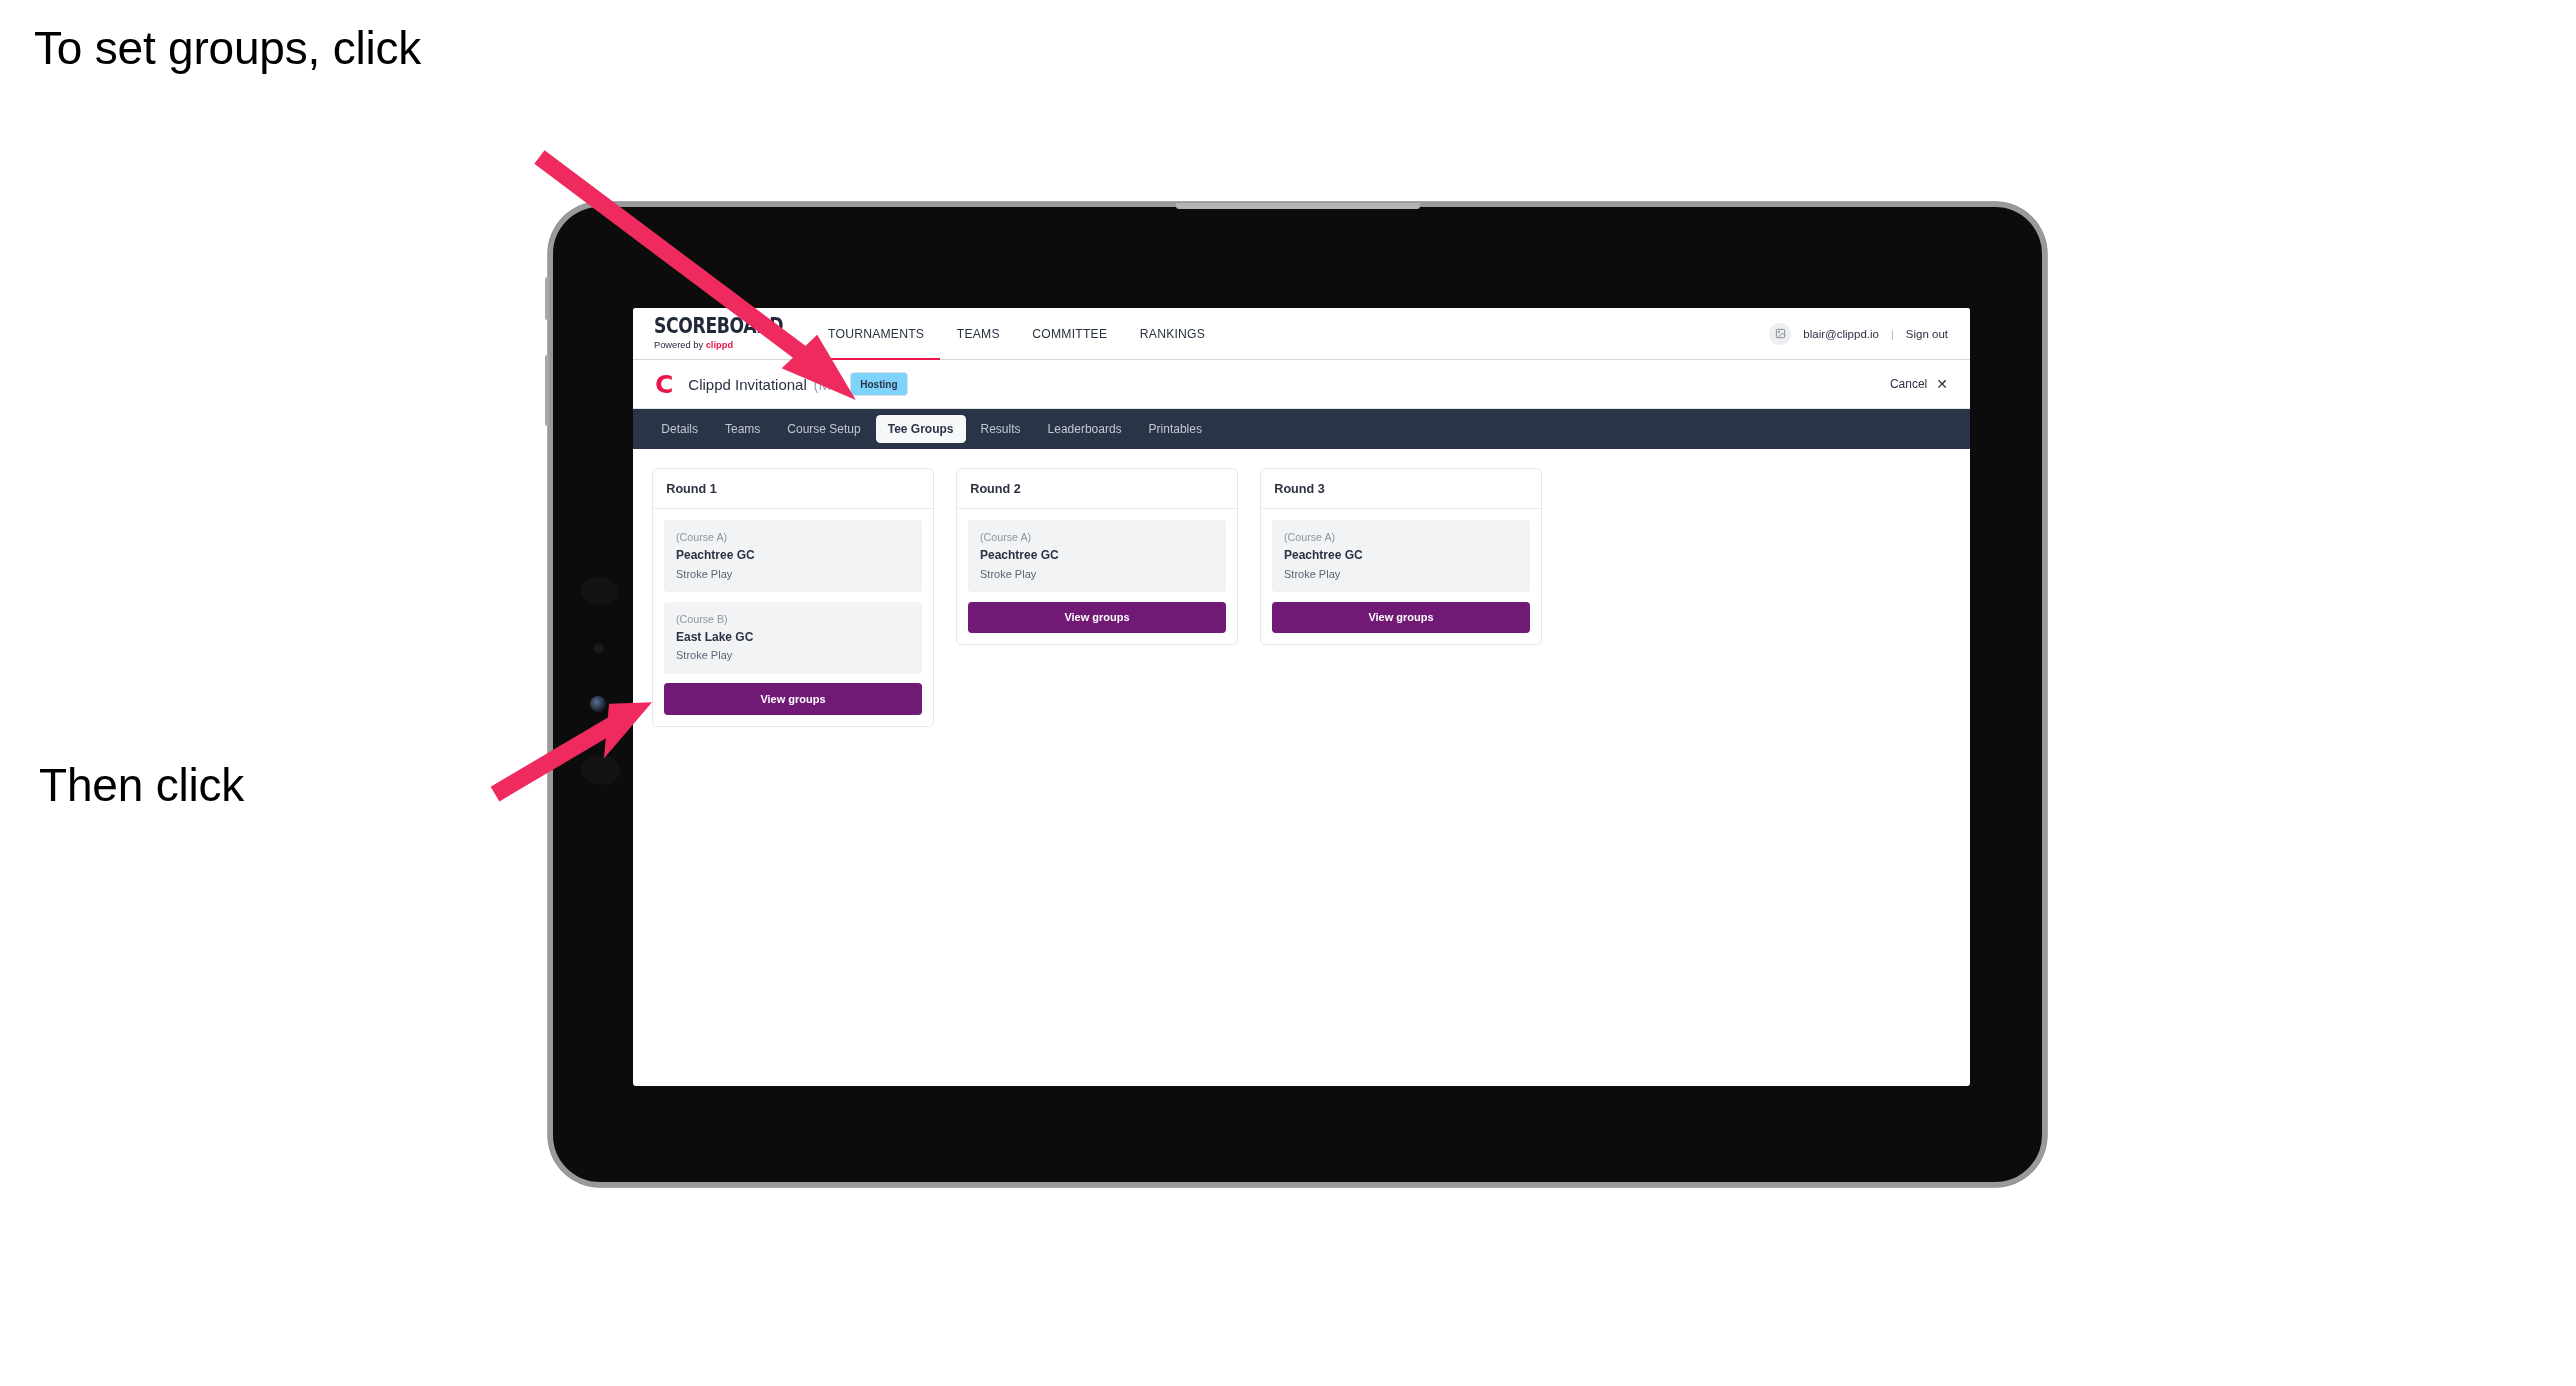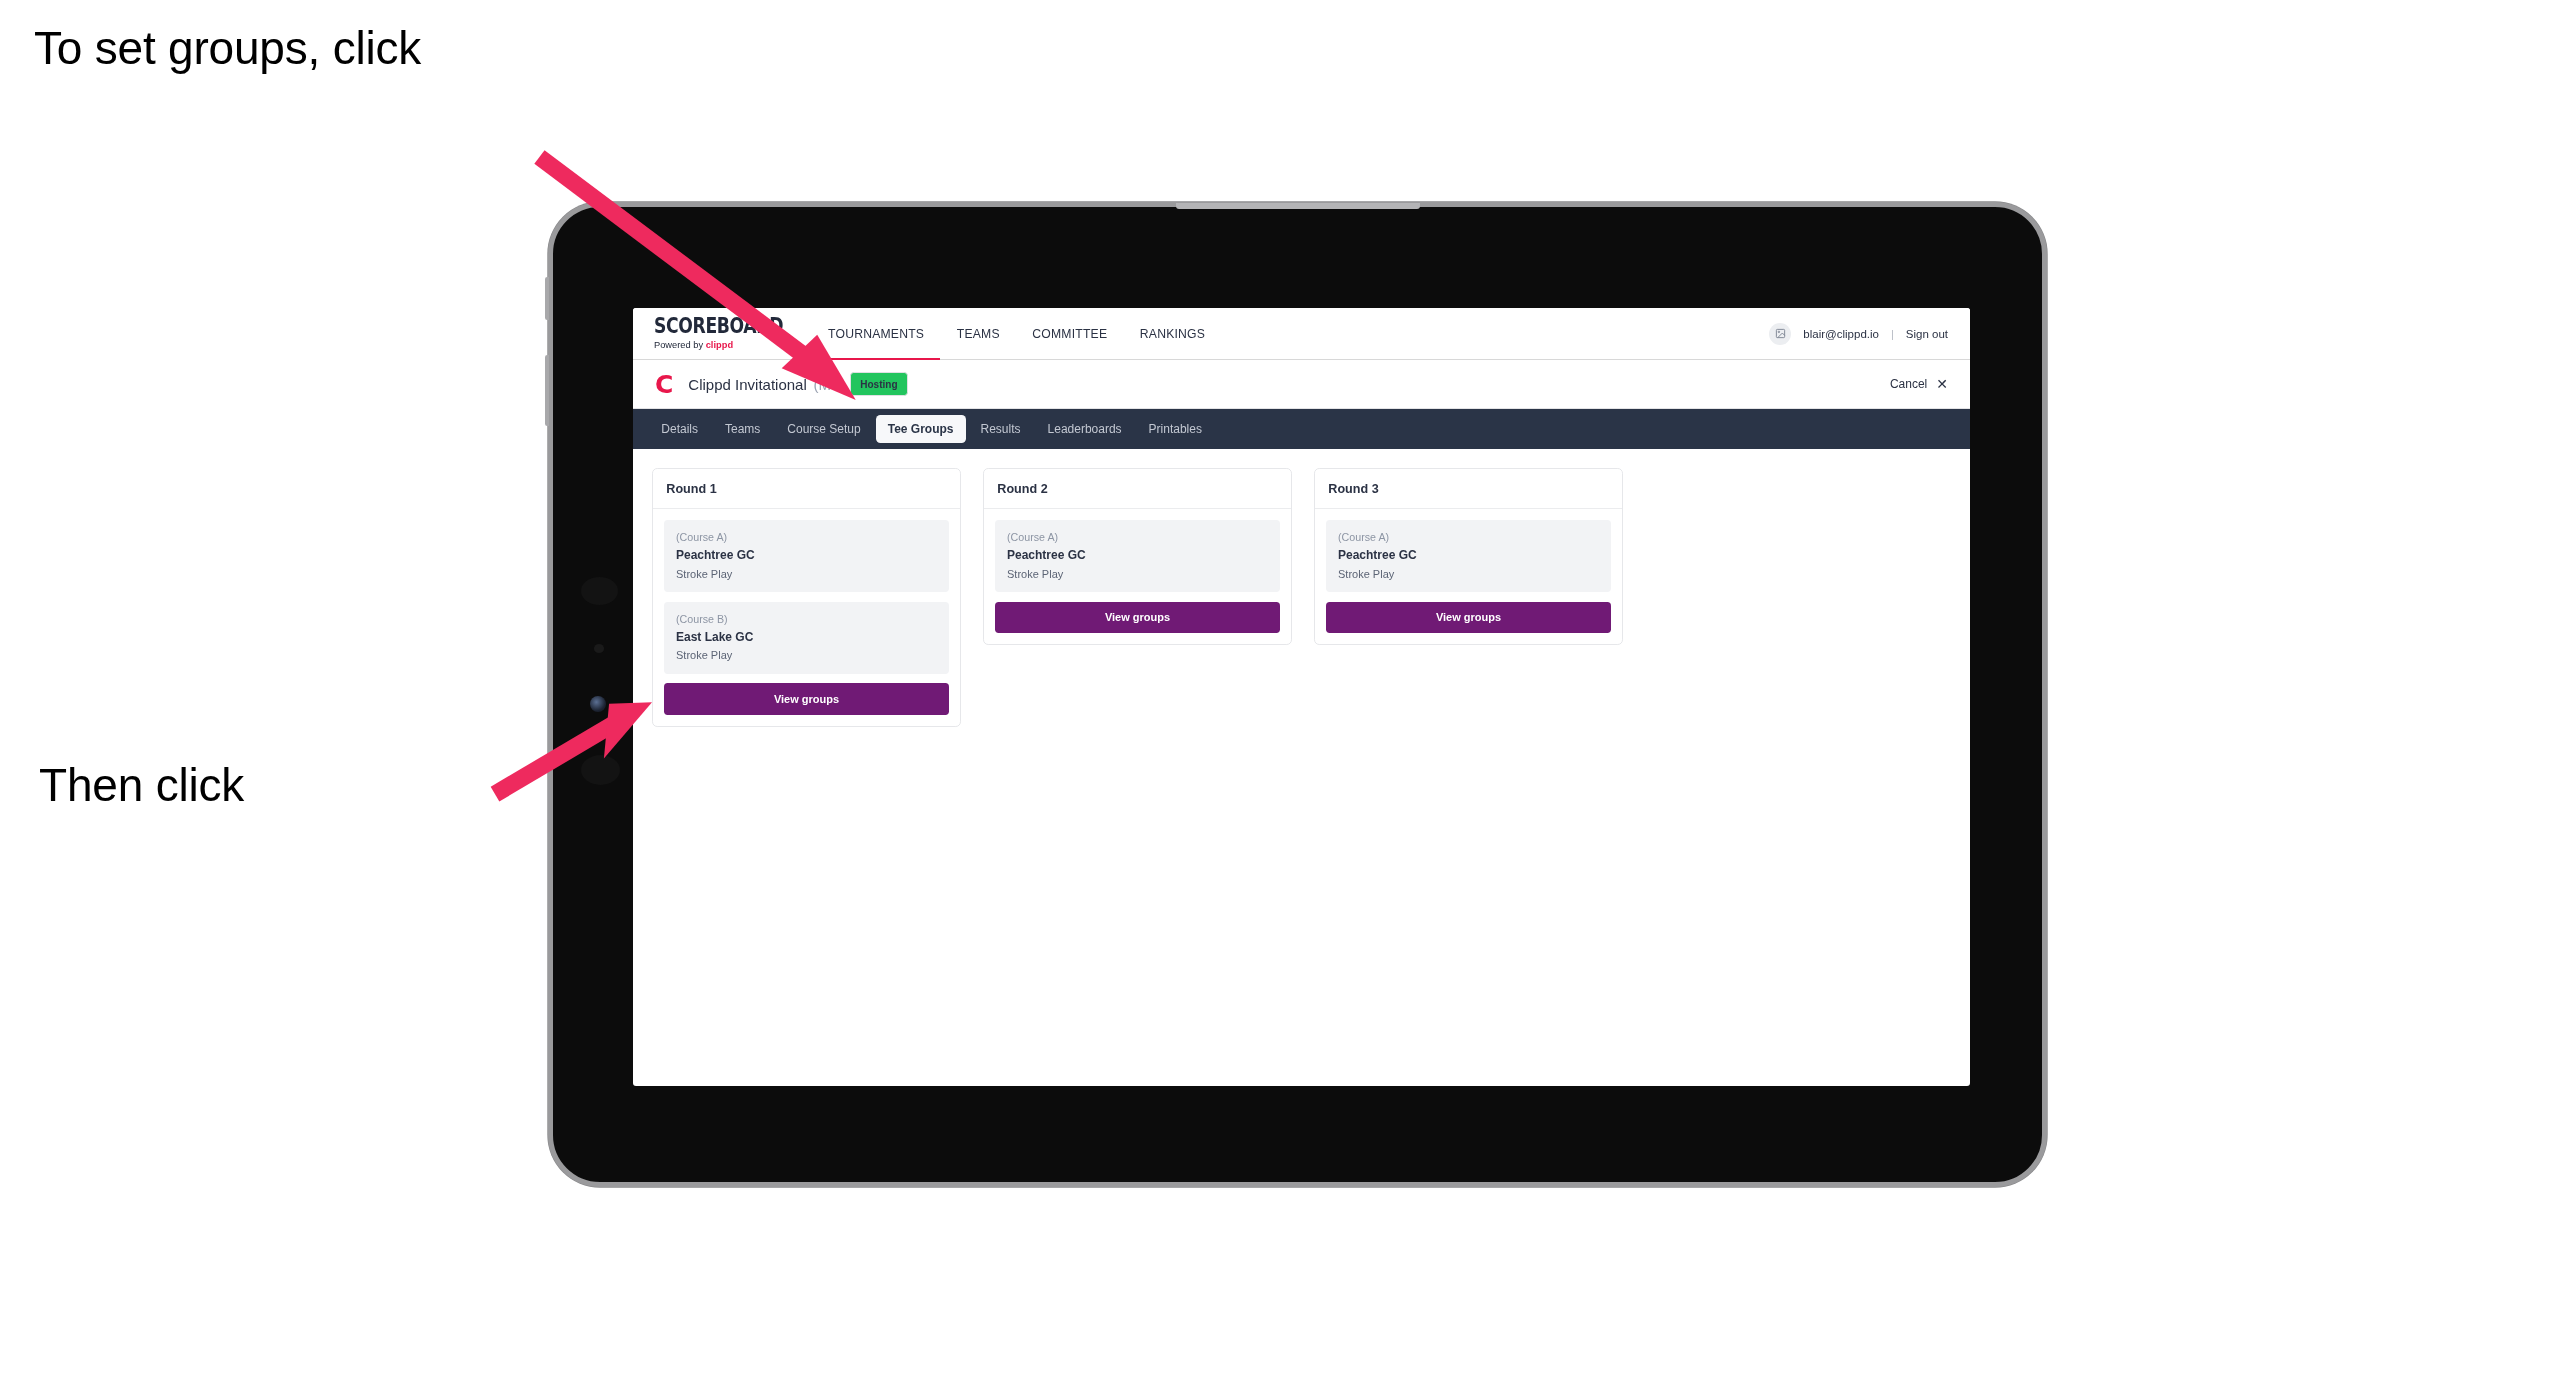--- a/index.html
+++ b/index.html
@@ -110,21 +110,21 @@
   .logo-c {
     font-family: "DejaVu Sans", sans-serif;
     color: #e8174b; font-weight: 700; font-size: 25px;
     line-height: 1; margin-right: 15px;
   }
   .t-name { font-size: 15px; color: #2b3244; }
   .t-sub  { font-size: 15px; color: #9aa2b1; margin-left: 6.7px; }
   .badge-host {
     margin-left: 10.4px; padding: 5.2px 9.6px;
     border: 0.7px solid #e0e0e3; border-radius: 3.7px;
-    font-size: 10px; font-weight: 700; color: #2b3244; background: #22c55e;
+    font-size: 10px; font-weight: 700; color: #2b3244; background: #7dd3fc;
   }
   .cancel {
     margin-left: auto; display: flex; align-items: center; gap: 9px;
     font-size: 12px; color: #2b3244; cursor: pointer;
   }
   .cancel .x { font-size: 14px; line-height: 1; }
 
   
   .tabbar {
     height: 40px; background: #2a3447;
@@ -135,21 +135,21 @@
     border-radius: 4.4px; cursor: pointer; white-space: nowrap;
   }
   .tab.active { background: #f7f8fa; color: #2a3447; font-weight: 700; }
 
   
   .rounds {
     display: flex; gap: 22px; padding: 19px 19px;
     background: #fff; align-items: flex-start;
   }
   .round-card {
-    width: 309px; background: #fff;
+    width: 282px; background: #fff;
     border: 0.7px solid #e6e7ea; border-radius: 5.2px; overflow: hidden;
   }
   .round-head {
     padding: 12.6px 13.3px; border-bottom: 0.7px solid #ebecee;
     font-size: 12.6px; font-weight: 700; color: #2b3244;
   }
   .round-body { padding: 11px; display: flex; flex-direction: column; gap: 9.6px; }
   .course {
     background: #f2f3f5; border-radius: 3.7px; padding: 11px 12px 12.6px;
   }

